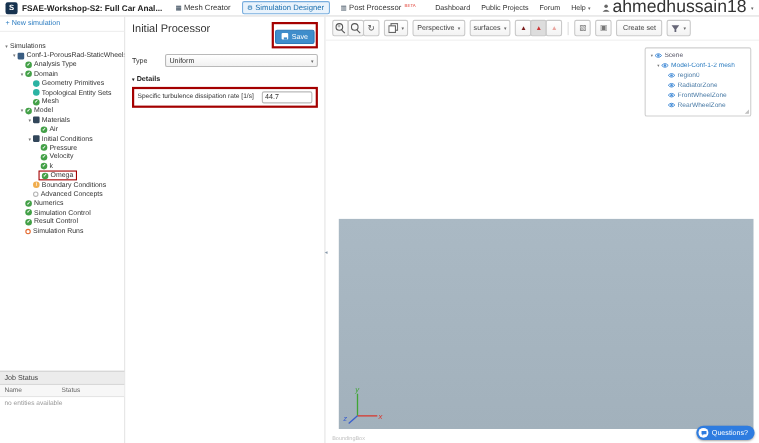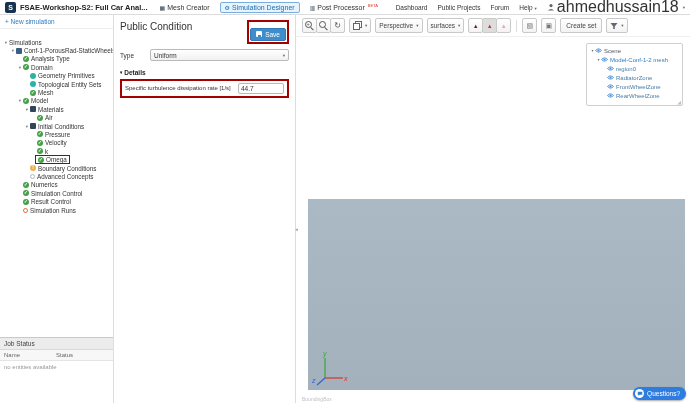--- a/index.html
+++ b/index.html
@@ -324,21 +324,21 @@
         <div class="js-cols">
           <span>Name</span>
           <span>Status</span>
         </div>
         <div class="js-empty">no entities available</div>
       </div>
     </aside>
 
     <section class="settings">
       <div class="settings-header">
-        <h1 class="panel-title">Public Condition</h1>
+        <h1 class="panel-title">Initial Processor</h1>
         <span class="ann">
           <button class="save-btn">
             <span class="floppy"></span>
             <span>Save</span>
           </button>
         </span>
       </div>
       <div class="type-row">
         <label>Type</label>
         <div class="select">

